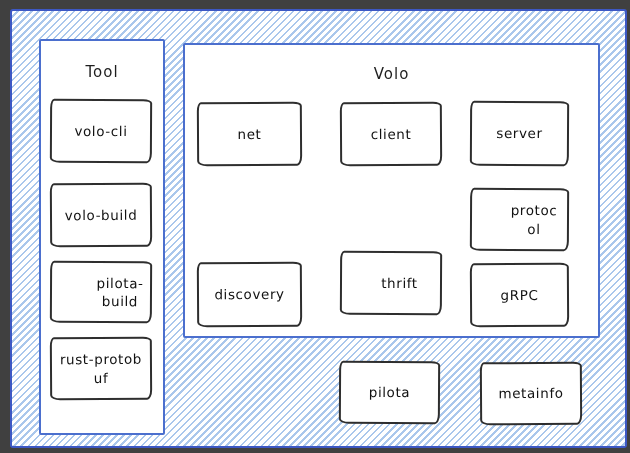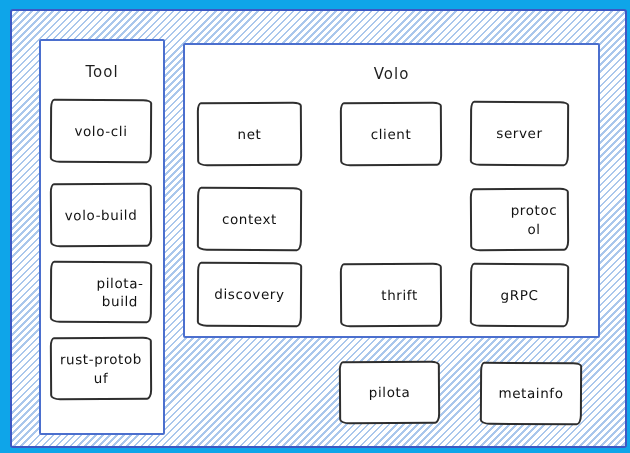--- a/index.html
+++ b/index.html
@@ -1,19 +1,19 @@
 <!DOCTYPE html>
 <html><head>
 <meta charset="utf-8">
 <style>
   html,body{margin:0;padding:0;background:#ffffff;}
   .canvas{
     position:relative;
     width:630px;height:453px;
-    background:#0ea5e9;
+    background:#404040;
     font-family:"DejaVu Sans", sans-serif;
     overflow:hidden;
   }
   
   .outer{
     position:absolute;left:10px;top:9px;width:617px;height:439px;
     box-sizing:border-box;
     border:2px solid #3d58c4;
     border-radius:3px;
     background-color:#ffffff;
@@ -86,30 +86,27 @@
     </div>
     <div class="sketch-box" style="left:185px;top:91px;width:105px;height:64px;">
       <span class="lbl">net</span>
     </div>
     <div class="sketch-box" style="left:458px;top:90px;width:99px;height:65px;">
       <span class="lbl">server</span>
     </div>
     <div class="sketch-box" style="left:328px;top:91px;width:102px;height:64px;">
       <span class="lbl">client</span>
     </div>
-    <div class="sketch-box" style="left:185px;top:176px;width:105px;height:64px;">
-      <span class="lbl">context</span>
-    </div>
     <div class="sketch-box" style="left:458px;top:177px;width:99px;height:63px;padding-left:35px;">
       <span class="lbl">protocol</span>
     </div>
     <div class="sketch-box" style="left:185px;top:251px;width:105px;height:65px;justify-content:center;">
       <span class="lbl">discovery</span>
     </div>
-    <div class="sketch-box" style="left:328px;top:252px;width:102px;height:64px;padding-left:23px;">
+    <div class="sketch-box" style="left:328px;top:240px;width:102px;height:64px;padding-left:23px;">
       <span class="lbl">thrift</span>
     </div>
     <div class="sketch-box" style="left:458px;top:252px;width:99px;height:64px;">
       <span class="lbl">gRPC</span>
     </div>
 
     <div class="sketch-box" style="left:327px;top:350px;width:101px;height:63px;">
       <span class="lbl">pilota</span>
     </div>
     <div class="sketch-box" style="left:468px;top:351px;width:102px;height:63px;">

